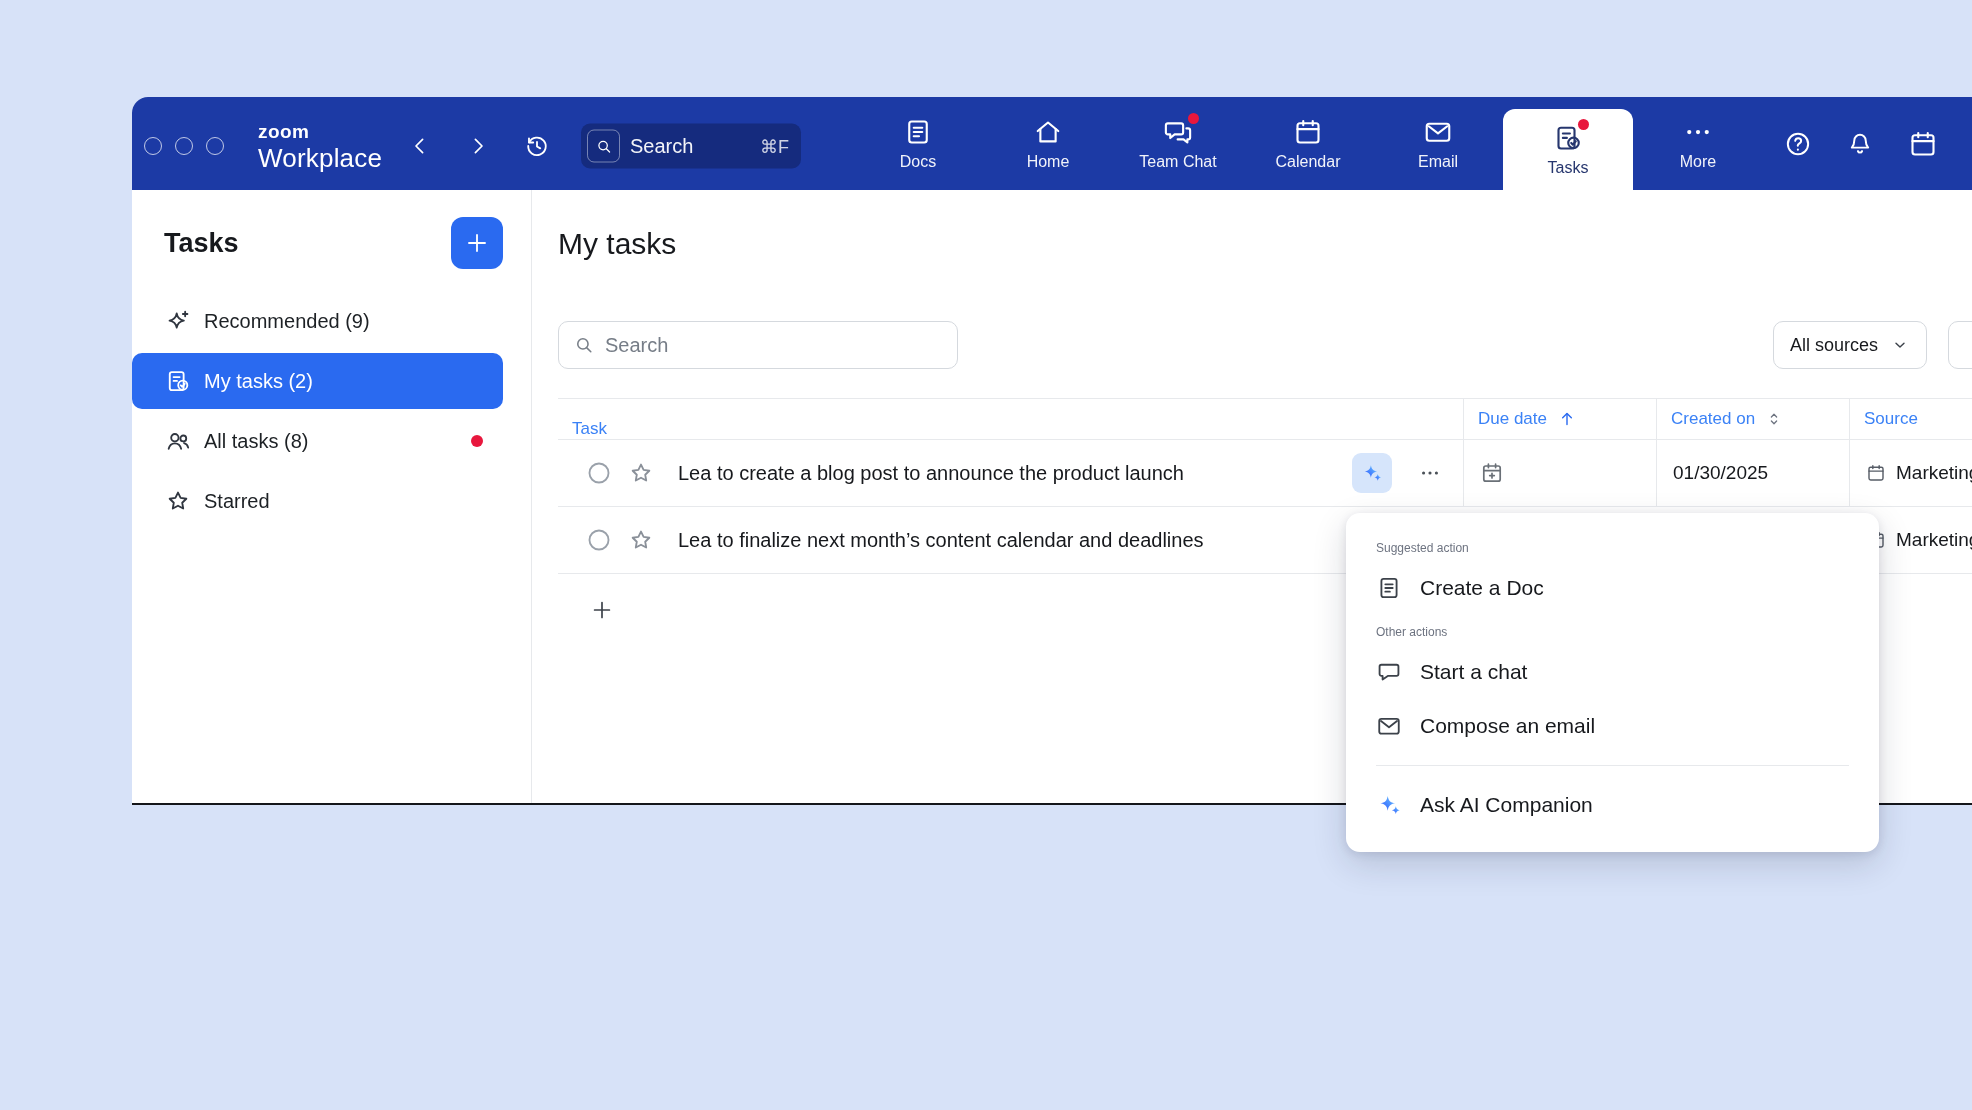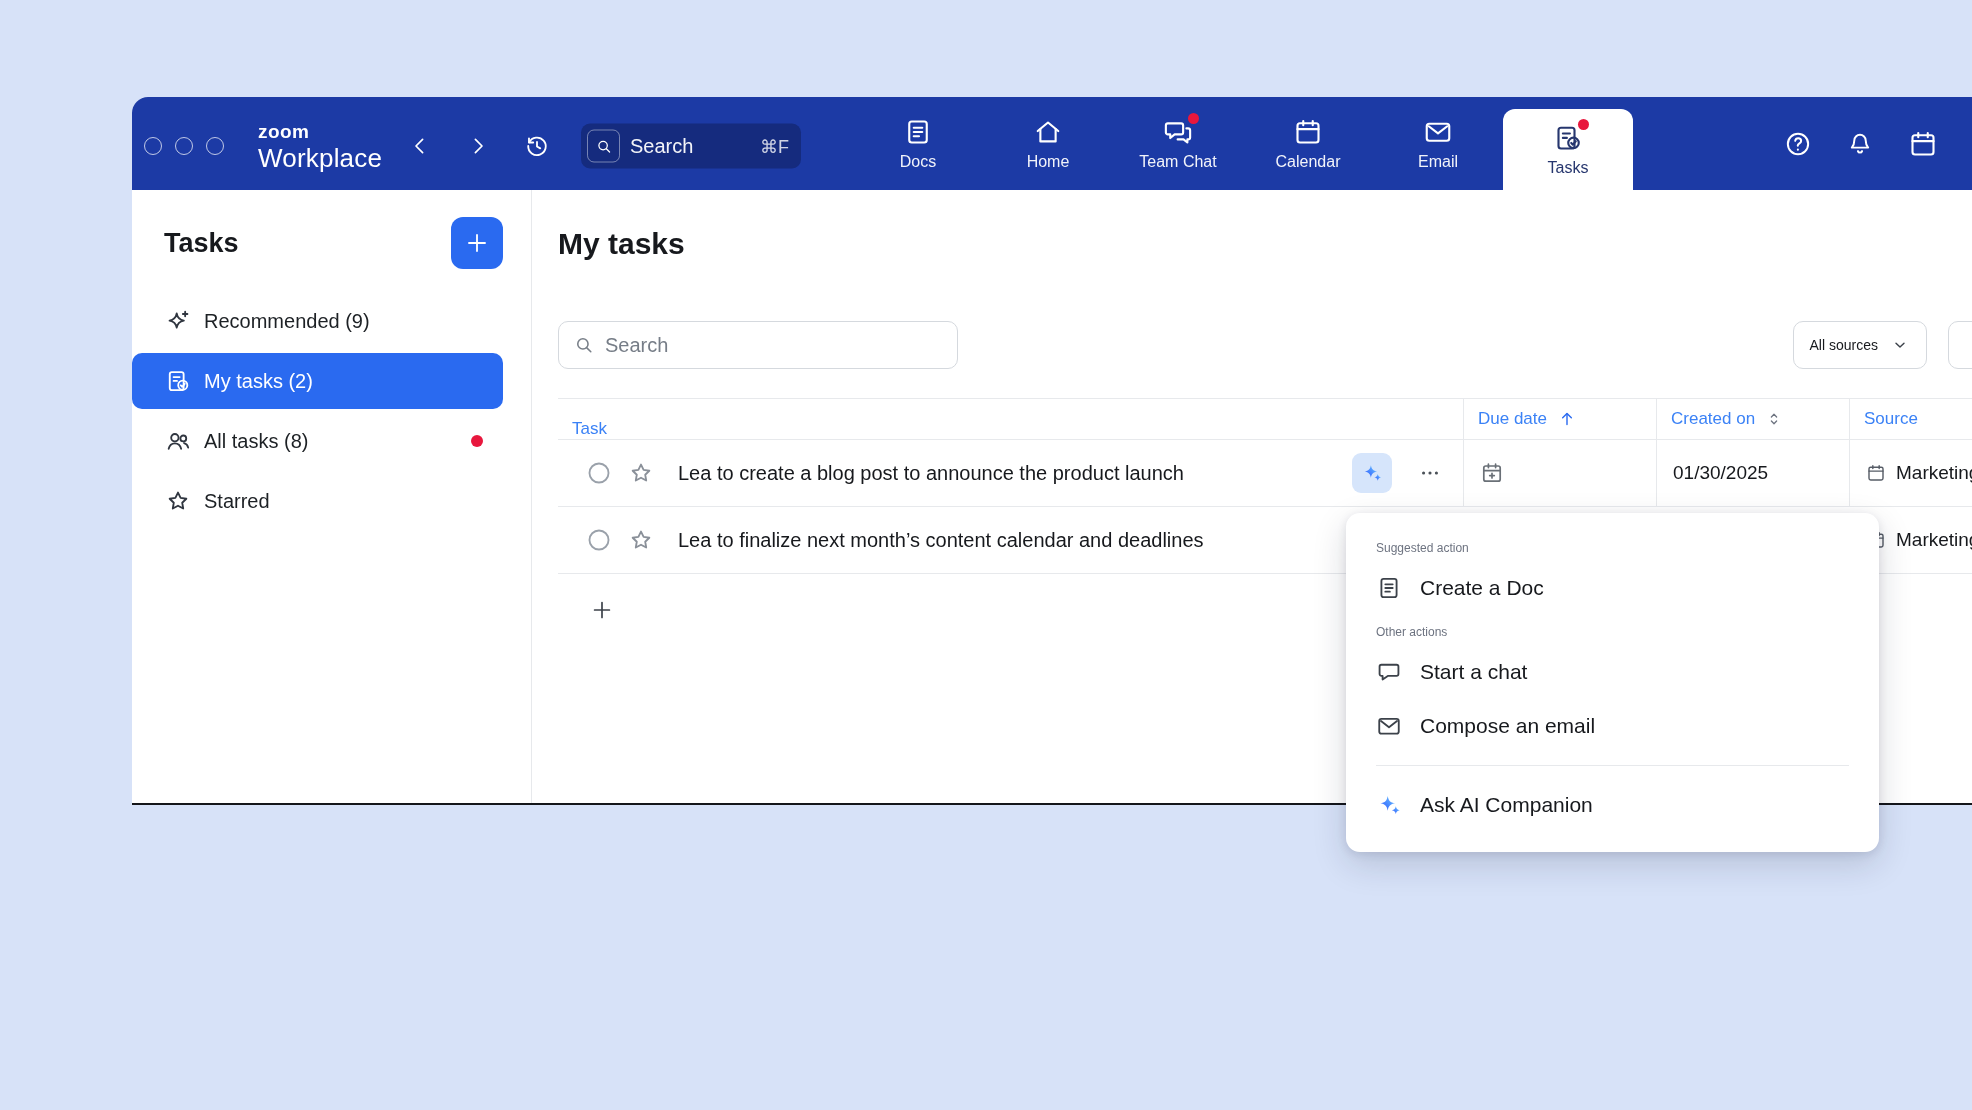--- a/index.html
+++ b/index.html
@@ -64,29 +64,29 @@
   .sb-list{margin-top:23px;display:flex;flex-direction:column;gap:4px}
   .sb-item{height:56px;display:flex;align-items:center;gap:13px;padding-left:33px;margin-right:28px;
     border-radius:10px;font-size:20px;color:#1d2125;cursor:pointer}
   .sb-item .ic{color:#303640;flex:0 0 auto}
   .sb-item.selected{background:var(--accent,#2a6af0);color:#fff}
   .sb-item.selected .ic{color:#fff}
   .sb-dot{margin-left:auto;margin-right:20px;width:12px;height:12px;flex:0 0 auto}
 
   
   .main{flex:1;position:relative;padding:36px 0 0 26px;background:#fff}
-  .page-title{font-size:30px;font-weight:700;line-height:36px;color:var(--text_dark)}
+  .page-title{font-size:30px;font-weight:400;line-height:36px;color:var(--text_dark)}
   .controls{position:relative;margin-top:59px;height:48px}
   .search-box{position:relative;display:inline-flex;width:400px;height:48px;border:1.5px solid #d5d9de;
     border-radius:10px;background:#fff;align-items:center;padding-left:14px;gap:10px}
   .search-box .ic{color:#787f88;flex:0 0 auto}
   .search-input{border:none;outline:none;flex:1;font-size:20px;color:var(--text_dark);background:transparent;min-width:0}
   .search-input::placeholder{color:#767d87}
   .sources-btn{position:absolute;right:45px;top:0;height:48px;padding:0 16px;display:inline-flex;align-items:center;
-    gap:12px;border:1.5px solid #d5d9de;border-radius:10px;font-size:14px;background:#fff}
+    gap:12px;border:1.5px solid #d5d9de;border-radius:10px;font-size:18px;background:#fff}
   .sources-btn .ic{color:#3c424a}
   .edge-btn{position:absolute;right:-36px;top:0;width:60px;height:48px;border:1.5px solid #d5d9de;border-radius:10px;background:#fff}
 
   
   .table{width:1414px;margin-top:29px}
   .thead{position:relative;height:42px;border-top:1px solid var(--border);border-bottom:1px solid var(--border);
     display:flex;align-items:flex-end;color:#3b82f6;font-size:17px}
   .th-task{margin-left:14px}
   .hcell{position:absolute;top:0;bottom:0;display:flex;align-items:center;gap:10px;padding-left:14px;
     border-left:1px solid var(--border)}
@@ -301,20 +301,26 @@
         <span class="nav-label">Email</span>
       </div>
       <div class="nav-item active">
         <span class="nav-ic-wrap">
             <svg class="ic i30">
               <use href="#i-tasks"></use>
             </svg>
             <span class="rdot"></span>
           </span>
         <span class="nav-label">Tasks</span>
+      </div>
+      <div class="nav-item">
+        <svg class="ic i30">
+            <use href="#i-more"></use>
+          </svg>
+        <span class="nav-label">More</span>
       </div>
     </nav>
 
     <div class="tb-right">
       <button class="tb-ic">
           <svg class="ic i28">
             <use href="#i-help"></use>
           </svg>
         </button>
       <button class="tb-ic">

